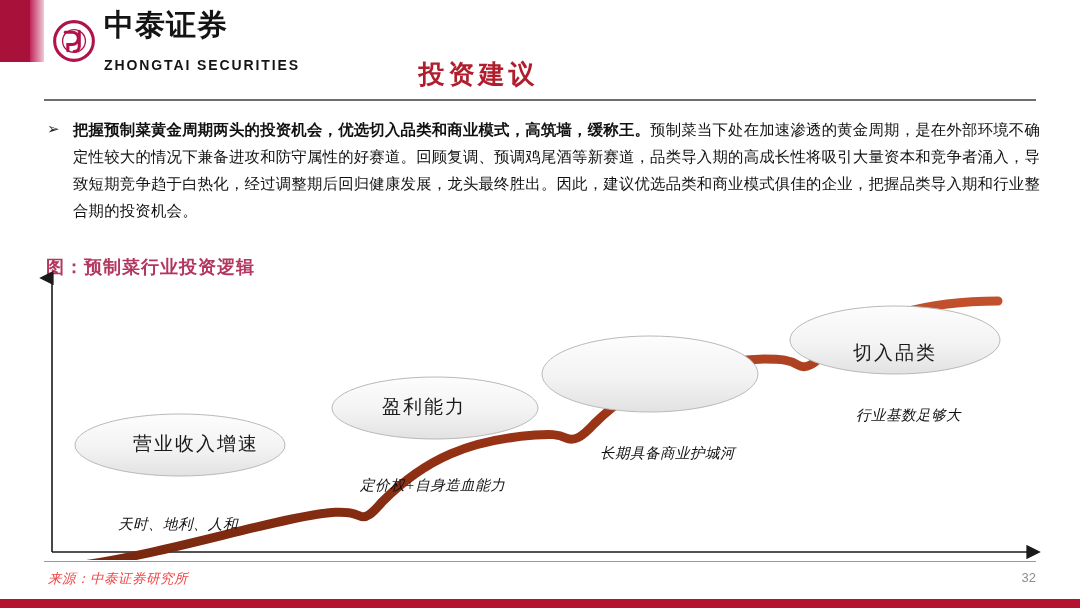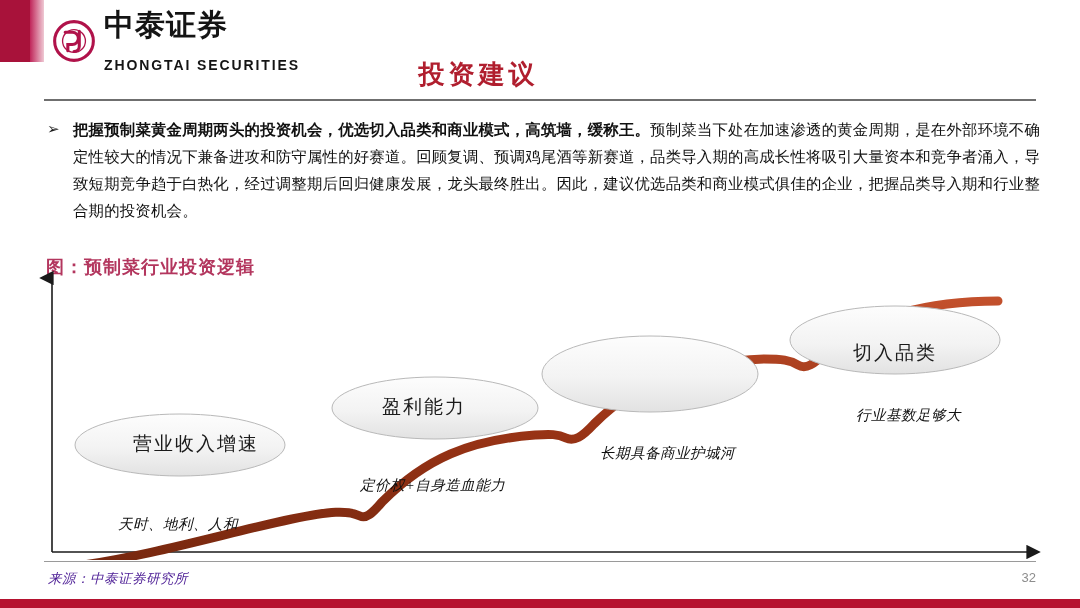--- a/index.html
+++ b/index.html
@@ -162,21 +162,21 @@
     width: 992px;
     height: 1px;
     background: #9a9a9a;
   }
   .source-note {
     position: absolute;
     left: 48px; top: 570px;
     font-family: "Liberation Serif", "DejaVu Serif", serif;
     font-style: italic;
     font-size: 13.5px;
-    color: #4c1d95;
+    color: #ef4444;
     letter-spacing: 0.5px;
   }
   .page-num {
     position: absolute;
     right: 44px; top: 570px;
     font-family: "Liberation Sans", "DejaVu Sans", sans-serif;
     font-size: 13px;
     color: #8d8d8d;
   }
   .footer-bar {

